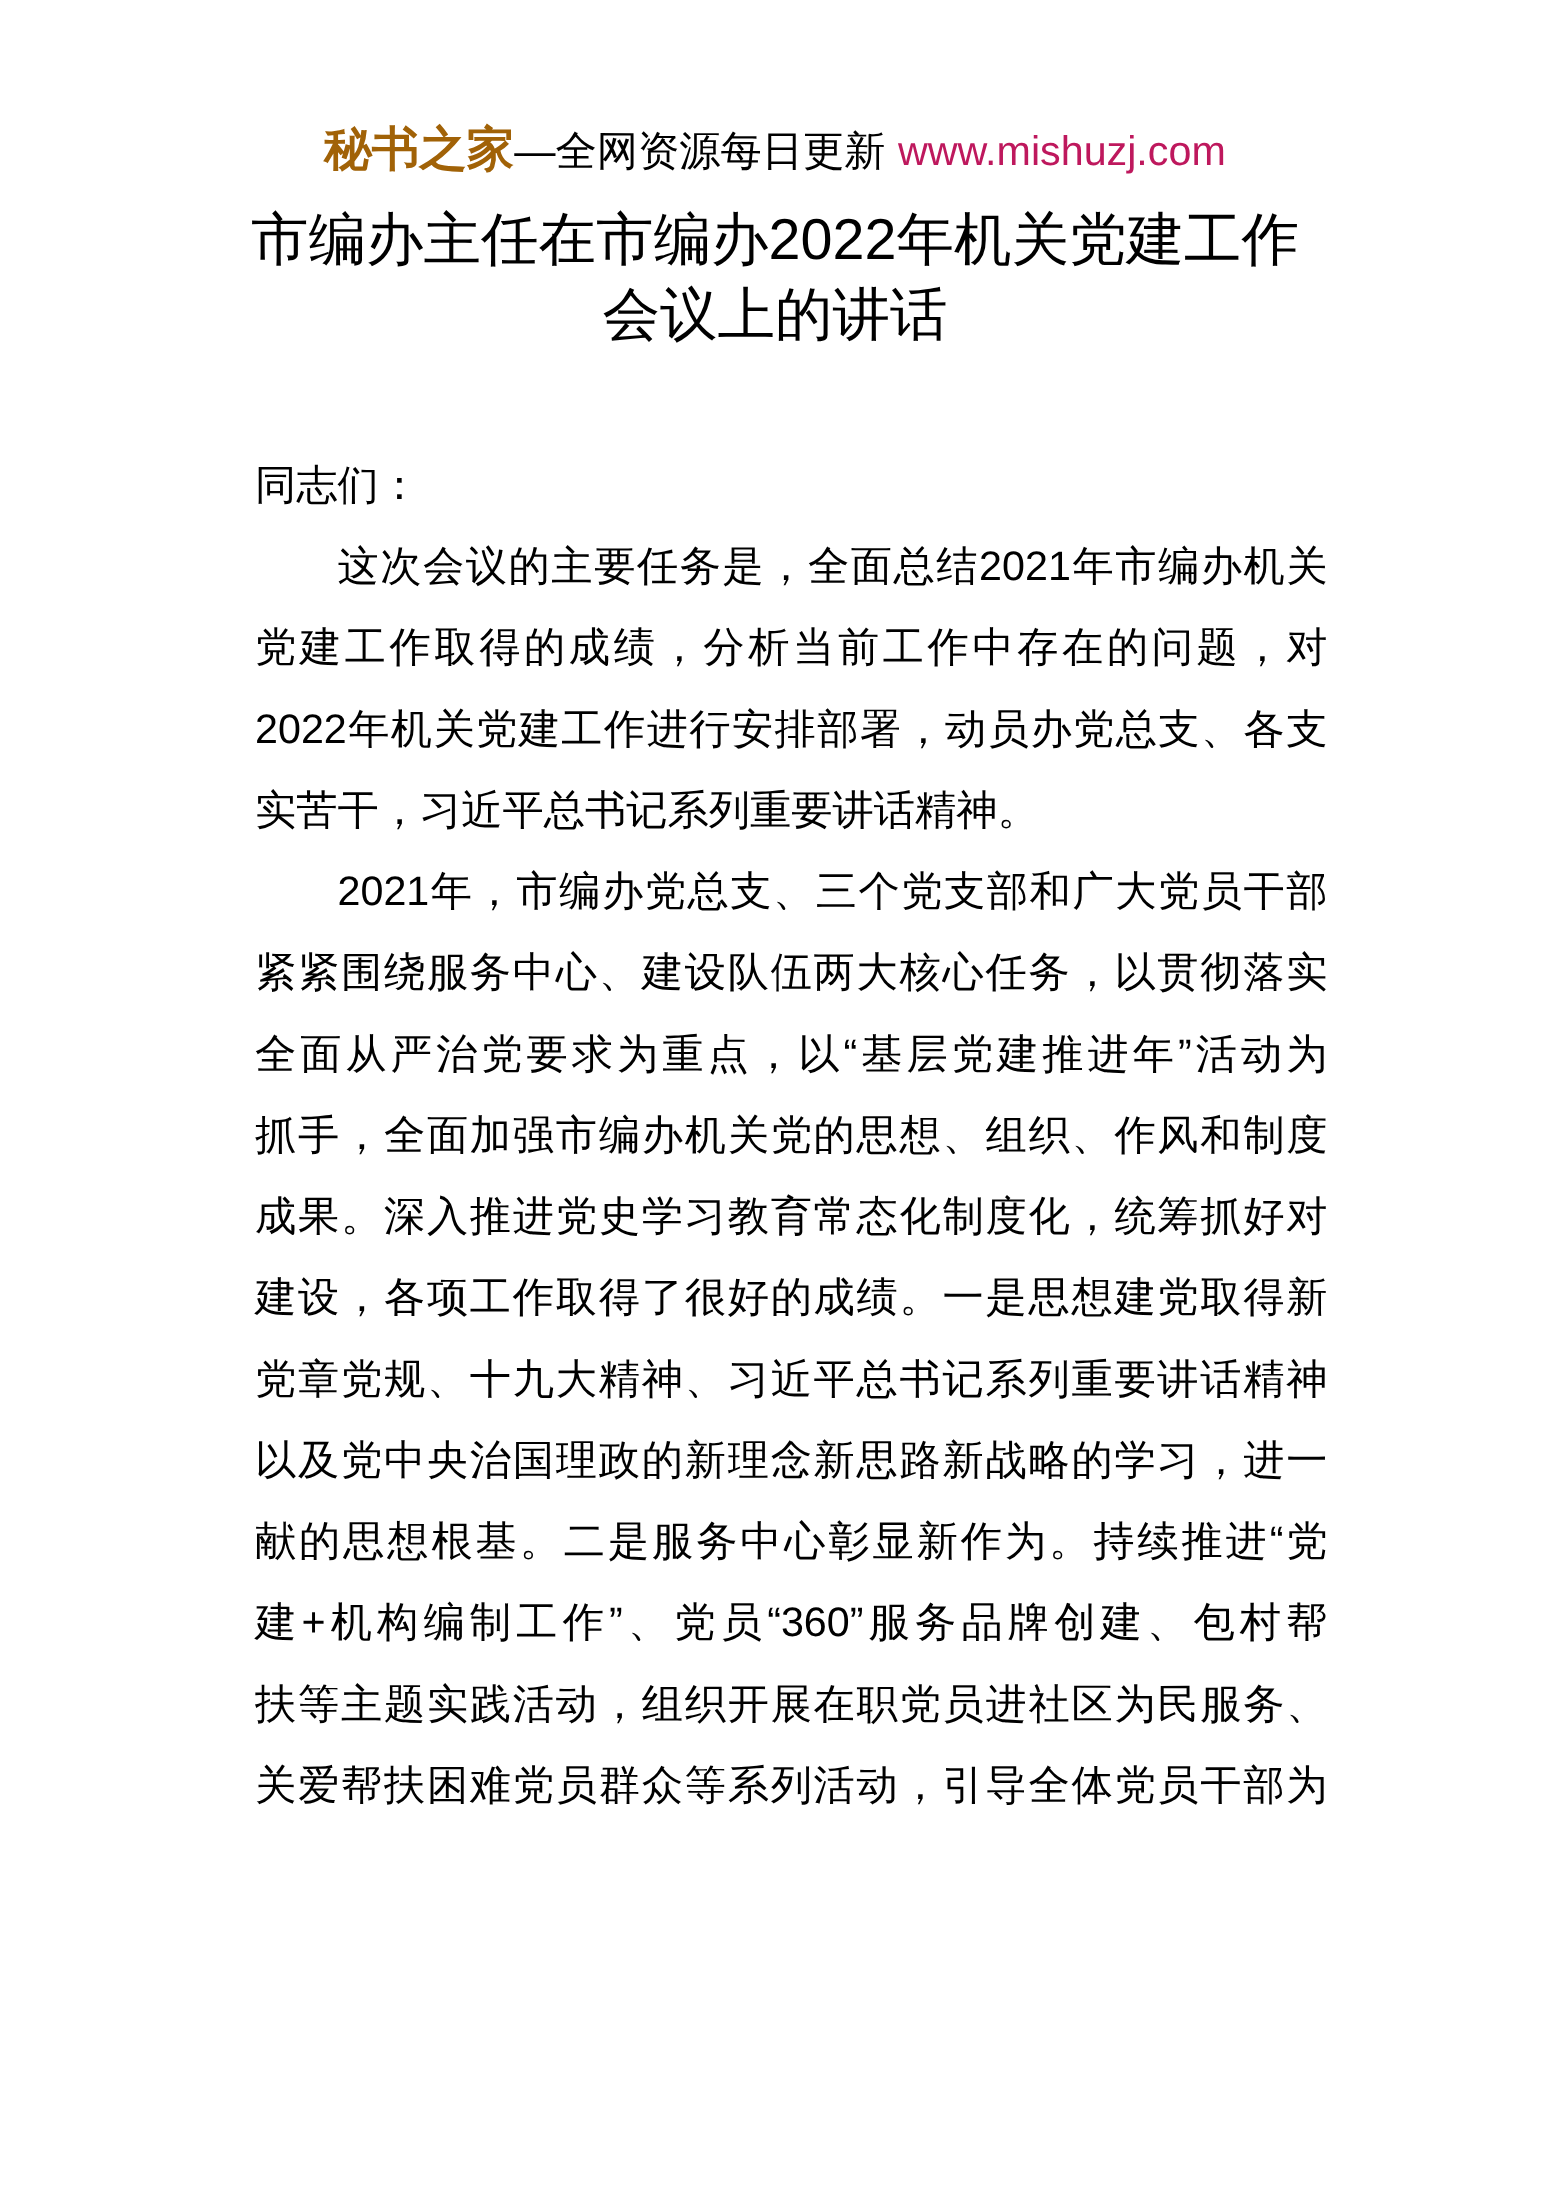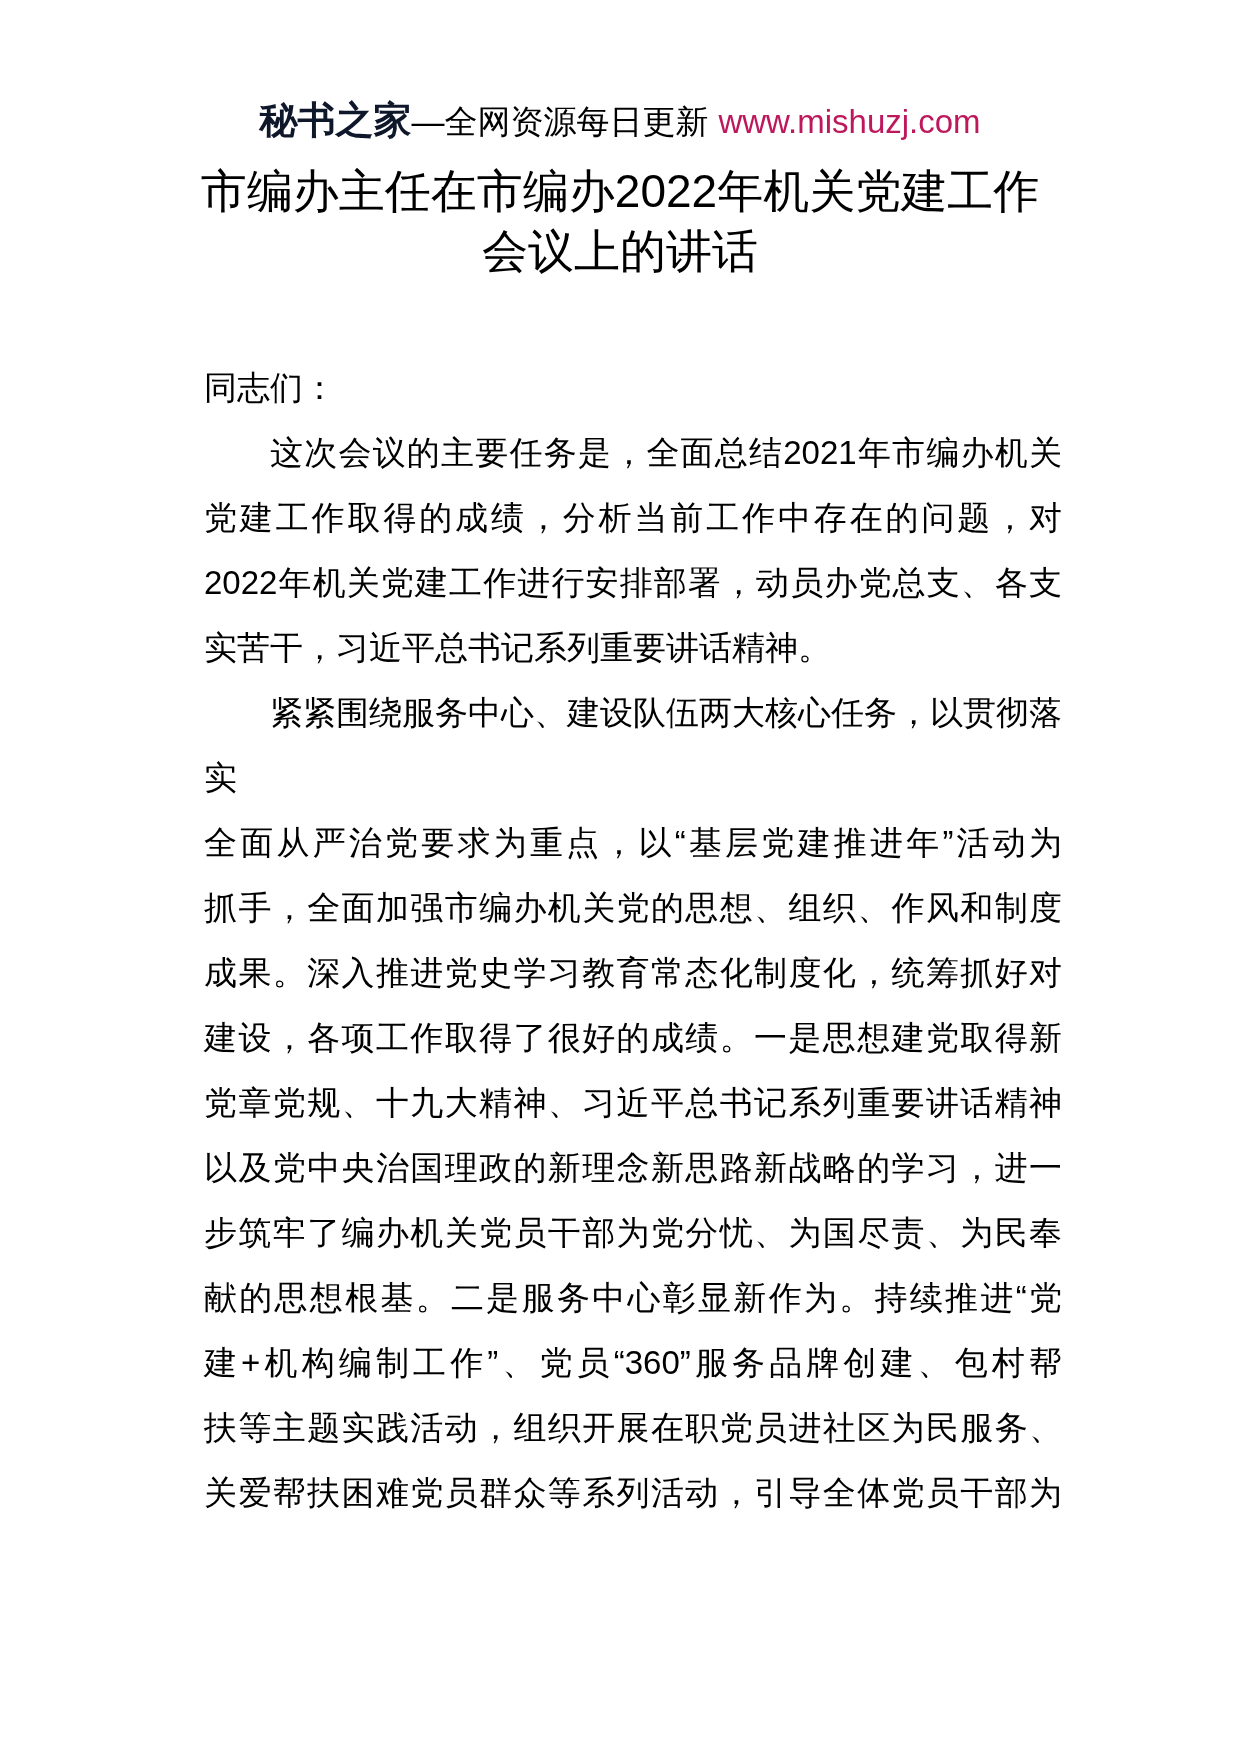--- a/index.html
+++ b/index.html
@@ -58,45 +58,45 @@
   }
   .para .line.last { text-align-last: left; }
   .para .line:first-child { text-indent: 66px; }
 </style>
 </head>
 <body>
 
 <div class="page">
 
   <div class="site-header">
-    <span class="brand" style="color: #0f172a;">秘书之家</span><span>—全网资源每日更新</span><a class="url" href="#" style="color: #be185d;">www.mishuzj.com</a>
+    <span class="brand" style="color: #a16207;">秘书之家</span><span>—全网资源每日更新</span><a class="url" href="#" style="color: #be185d;">www.mishuzj.com</a>
   </div>
 
   <h1 class="doc-title">
     <div>市编办主任在市编办2022年机关党建工作</div>
     <div>会议上的讲话</div>
   </h1>
 
   <div class="doc-body">
     <p class="salutation">同志们：</p>
     <div class="para">
         <div class="line">这次会议的主要任务是，全面总结2021年市编办机关</div>
         <div class="line">党建工作取得的成绩，分析当前工作中存在的问题，对</div>
         <div class="line">2022年机关党建工作进行安排部署，动员办党总支、各支</div>
         <div class="line last">实苦干，习近平总书记系列重要讲话精神。</div>
       </div>
     <div class="para">
+        <div class="line">2021年，市编办党总支、三个党支部和广大党员干部</div>
         <div class="line">紧紧围绕服务中心、建设队伍两大核心任务，以贯彻落实</div>
         <div class="line">全面从严治党要求为重点，以“基层党建推进年”活动为</div>
         <div class="line">抓手，全面加强市编办机关党的思想、组织、作风和制度</div>
         <div class="line">成果。深入推进党史学习教育常态化制度化，统筹抓好对</div>
         <div class="line">建设，各项工作取得了很好的成绩。一是思想建党取得新</div>
         <div class="line">党章党规、十九大精神、习近平总书记系列重要讲话精神</div>
         <div class="line">以及党中央治国理政的新理念新思路新战略的学习，进一</div>
-        <div class="line">步筑牢了编办机关党员干部为党分忧、为国尽责、为民奉</div>
         <div class="line">献的思想根基。二是服务中心彰显新作为。持续推进“党</div>
         <div class="line">建+机构编制工作”、党员“360”服务品牌创建、包村帮</div>
         <div class="line">扶等主题实践活动，组织开展在职党员进社区为民服务、</div>
         <div class="line">关爱帮扶困难党员群众等系列活动，引导全体党员干部为</div>
       </div>
   </div>
 
 </div>
 
 </body></html>

